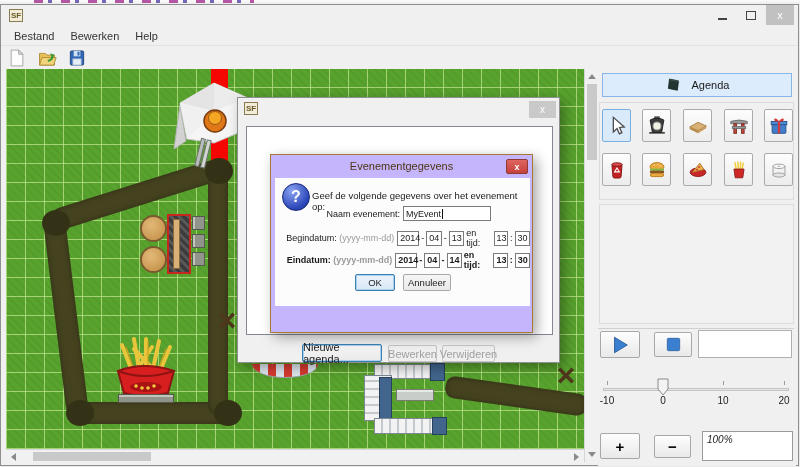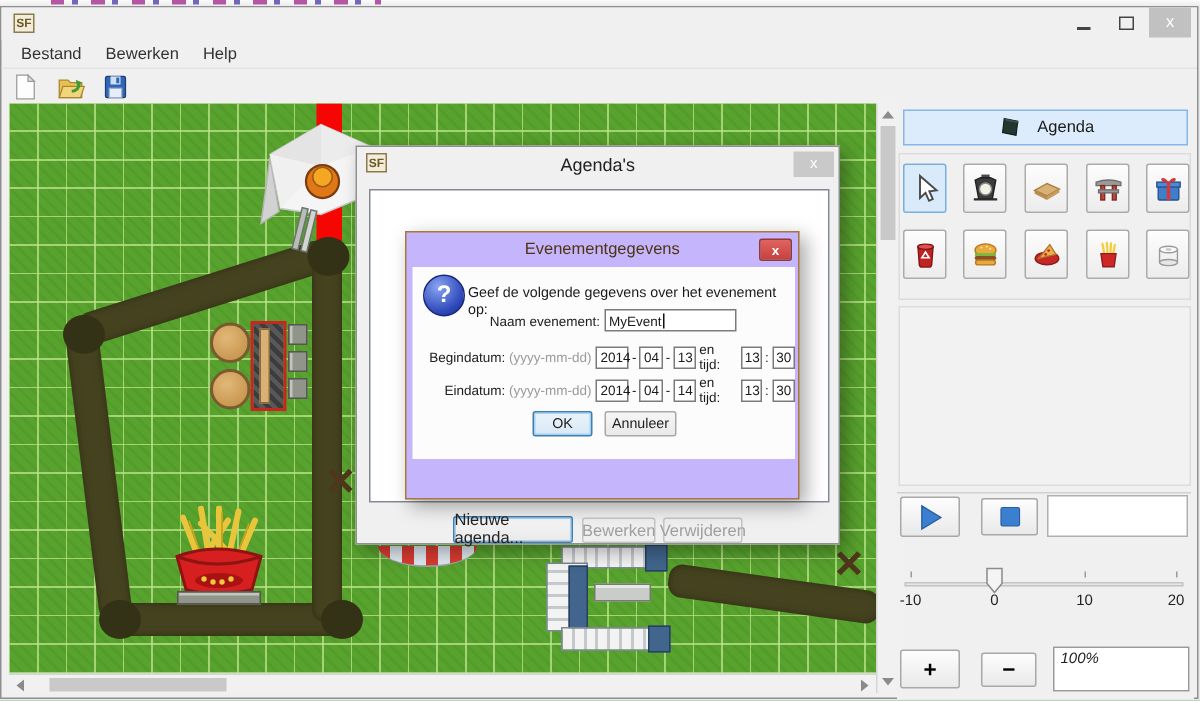--- a/index.html
+++ b/index.html
@@ -381,21 +381,20 @@
       <div class="ctlbtn abs" style="left:56px;top:366px;width:37px;height:23px;font-size:15px;font-weight:bold;">
           <span>−</span>
         </div>
       <div id="zoom-box" class="abs" style="left:104px;top:362px;width:91px;height:30px;font-style:italic;"><span>100%</span></div>
     </div>
   </div>
 
   <div id="agenda-dialog" class="abs dialog">
     <div class="titlebar abs">
       <span class="sf-icon abs" style="left:6px;top:4px;">SF</span>
-      <div class="title abs">Agenda's</div>
       <div id="agenda-close" class="abs">
           <span>x</span>
         </div>
     </div>
     <div id="agenda-list" class="abs"></div>
     <div class="btn focused abs" style="left:64px;top:246px;width:80px;height:18px;">Nieuwe agenda...</div>
     <div class="btn disabled abs" style="left:150px;top:247px;width:49px;height:17px;">Bewerken</div>
     <div class="btn disabled abs" style="left:204px;top:247px;width:53px;height:17px;">Verwijderen</div>
   </div>
 
@@ -427,21 +426,21 @@
         <span class="sep">-</span>
         <span class="field" style="width:16px;">04</span>
         <span class="sep">-</span>
         <span class="field" style="width:16px;">13</span>
         <span class="sep">en tijd:</span>
         <span class="field" style="width:15px;">13</span>
         <span class="sep">:</span>
         <span class="field" style="width:16px;">30</span>
       </div>
 
-      <div class="frow" style="top:72px;">
+      <div class="frow" style="top:72px;font-weight:bold;">
         <span class="flabel">
           <span>Eindatum:</span>
           <span class="hint">(yyyy-mm-dd)</span>
         </span>
         <span class="field" style="width:22px;">2014</span>
         <span class="sep">-</span>
         <span class="field" style="width:16px;">04</span>
         <span class="sep">-</span>
         <span class="field" style="width:16px;">14</span>
         <span class="sep">en tijd:</span>

